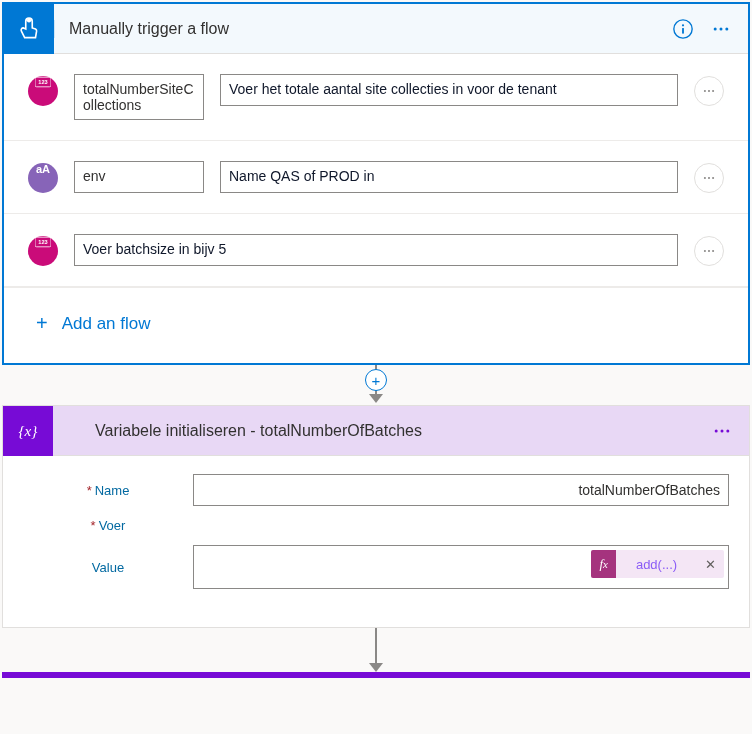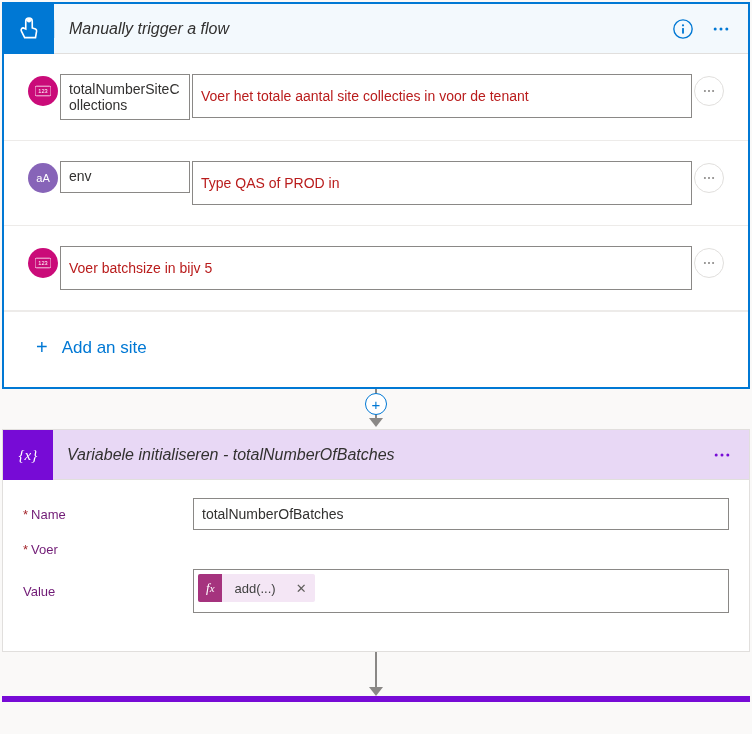--- a/index.html
+++ b/index.html
@@ -36,23 +36,22 @@
       flex-shrink: 0;
     }
     .badge-trigger { background: #0078d4; }
     .badge-var     { background: #770bd6; }
     .card-title {
       flex: 1;
       padding: 0 14px;
       font-size: 16px;
       color: #323130;
       border-left: 1px solid #cde6f7;
-      font-style: italic;
-    }
-    .variable .card-title { border-left: none; }
+    }
+    .variable .card-title { border-left: none; margin-left: 28px; }
     .card-actions {
       display: flex;
       align-items: center;
       gap: 4px;
       padding-right: 10px;
     }
     .info-btn, .dots-btn {
       width: 34px;
       height: 34px;
       display: flex;
@@ -60,55 +59,55 @@
       justify-content: center;
       border-radius: 2px;
       cursor: pointer;
       color: #0078d4;
     }
     .dots-btn.var { color: #770bd6; }
     .input-row {
       display: flex;
       align-items: flex-start;
       padding: 20px 24px;
-      gap: 2px;
+      gap: 16px;
       border-bottom: 1px solid #edebe9;
     }
     .input-row:last-of-type { border-bottom: none; }
     .type-badge {
       width: 30px;
       height: 30px;
       border-radius: 50%;
       display: flex;
-      align-items: center;
       justify-content: center;
       color: #fff;
       font-size: 10px;
       flex-shrink: 0;
       margin-top: 2px;
+      font-weight: bold;
     }
     .type-number { background: #ca0b79; }
     .type-text   { background: #8764b8; }
     .input-name {
       width: 130px;
       border: 1px solid #8a8886;
       padding: 6px 8px;
       min-height: 32px;
       font-size: 14px;
       color: #323130;
       word-break: break-word;
       background:#fff;
     }
     .input-desc {
       flex: 1;
       border: 1px solid #8a8886;
-      padding: 13px 8px;
+      padding: 6px 8px;
       min-height: 32px;
       font-size: 14px;
-      color: #b91c1c;
+      color: #0f172a;
       background:#fff;
     }
     .row-dots {
       width: 30px;
       height: 30px;
       border-radius: 50%;
       border: 1px solid #e1dfdd;
       display: flex;
       align-items: center;
       justify-content: center;
@@ -168,37 +167,38 @@
       padding: 18px 20px 22px;
     }
     .var-row {
       display: flex;
       align-items: center;
       margin-bottom: 12px;
     }
     .var-label {
       width: 170px;
       font-size: 13px;
-      color: #701a75;
+      color: #0369a1;
+      text-align: center;
     }
     .required::before {
       content: "*";
       color: #a4262c;
       margin-right: 3px;
     }
     .var-input {
       flex: 1;
       border: 1px solid #8a8886;
       padding: 6px 8px;
       min-height: 32px;
       font-size: 14px;
       background:#fff;
       display:flex;
       align-items:center;
-      justify-content:flex-start;
+      justify-content:flex-end;
     }
     .var-input.value {
       padding: 4px;
       min-height: 44px;
       align-items:flex-start;
     }
     .chevron-down {
       color:#605e5c;
     }
     .fx-token {
@@ -213,22 +213,22 @@
       background: #a5337e;
       color: #fff;
       font-style: italic;
       padding: 0 8px;
       height: 100%;
       display:flex;align-items:center;
       font-size:13px;
       font-family: "Times New Roman", serif;
     }
     .fx-token .expr {
-      padding: 0 12px;
-      color: #404040;
+      padding: 0 20px;
+      color: #8b5cf6;
       font-size:13px;
     }
     .fx-token .remove {
       padding: 0 8px;
       color: #605e5c;
       cursor:pointer;
       font-size:13px;
     }
     .next-card {
       height: 6px;
@@ -283,21 +283,21 @@
           <circle cx="19" cy="12" r="1.8" fill="#8a8886"></circle>
         </svg>
     </div>
   </div>
 
   <div class="input-row">
     <div class="type-badge type-text">
       <span style="font-size:11px;color:#fff;">aA</span>
     </div>
     <div class="input-name">env</div>
-    <div class="input-desc">Type QAS of PROD in</div>
+    <div class="input-desc">Name QAS of PROD in</div>
     <div class="row-dots">
       <svg width="14" height="14" viewBox="0 0 24 24">
           <circle cx="5" cy="12" r="1.8" fill="#8a8886"></circle>
           <circle cx="12" cy="12" r="1.8" fill="#8a8886"></circle>
           <circle cx="19" cy="12" r="1.8" fill="#8a8886"></circle>
         </svg>
     </div>
   </div>
 
   <div class="input-row">
@@ -312,21 +312,21 @@
       <svg width="14" height="14" viewBox="0 0 24 24">
           <circle cx="5" cy="12" r="1.8" fill="#8a8886"></circle>
           <circle cx="12" cy="12" r="1.8" fill="#8a8886"></circle>
           <circle cx="19" cy="12" r="1.8" fill="#8a8886"></circle>
         </svg>
     </div>
   </div>
 
   <div class="add-input">
     <span class="plus">+</span>
-    <span>Add an site</span>
+    <span>Add an flow</span>
   </div>
 </div>
 
 <div class="connector">
   <div class="line"></div>
   <div class="plus-circle">+</div>
   <div class="arrow-down"></div>
 </div>
 
 <div class="card variable">

